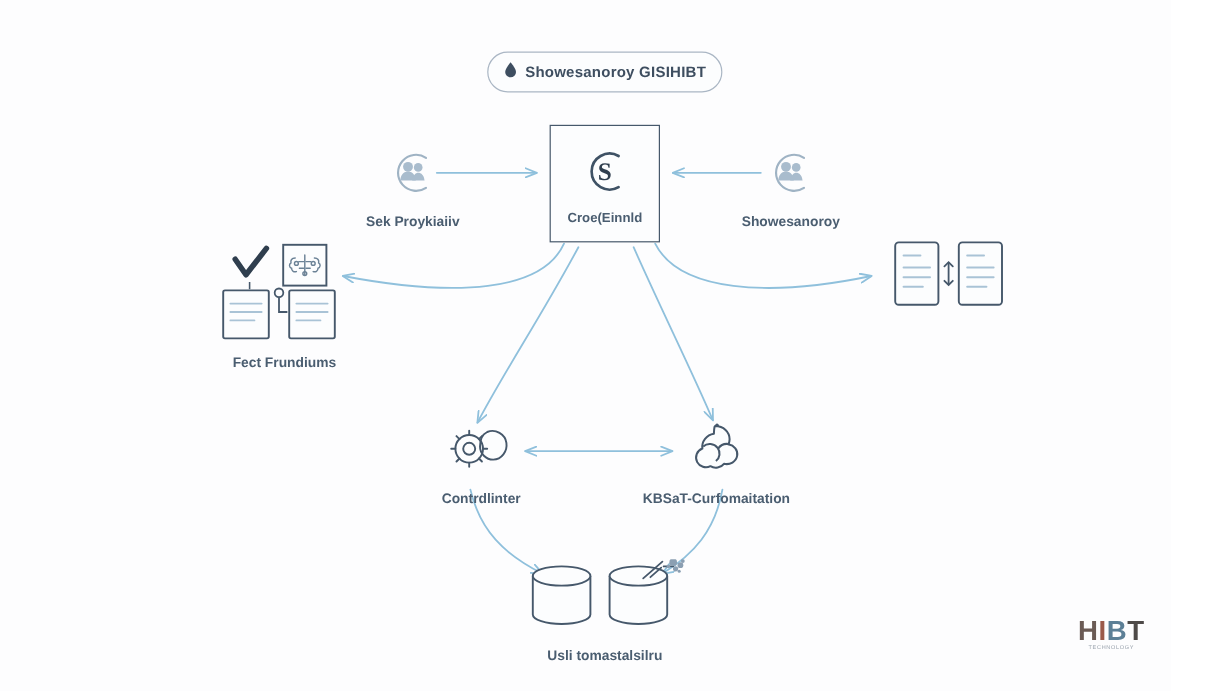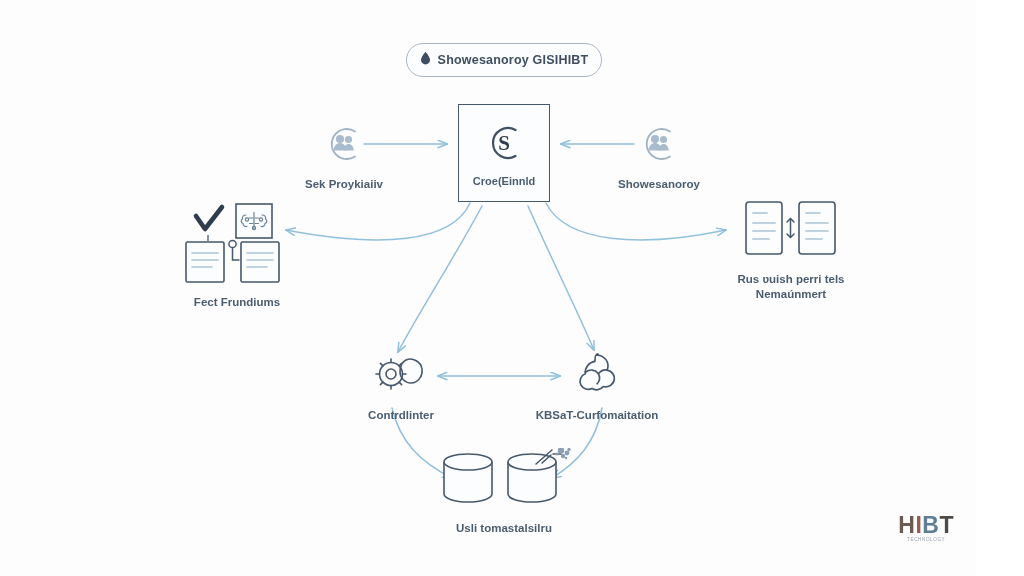--- a/index.html
+++ b/index.html
@@ -94,21 +94,21 @@
     align-items: flex-end;
     justify-content: center;
   }
   
   #node-actors      { left: 288px; top: 122px; width: 112px; }
   #node-consumers   { left: 600px; top: 122px; width: 118px; }
   #node-artifacts   { left: 172px; top: 202px; width: 130px; align-items: center; }
   #node-reports     { left: 716px; top: 199px; width: 150px; }
   #node-controller  { left: 340px; top: 351px; width: 122px; }
   #node-transform   { left: 512px; top: 351px; width: 170px; }
-  #node-storage     { left: 420px; top: 448px; width: 168px; }
+  #node-storage     { left: 420px; top: 466px; width: 168px; }
   
   .watermark {
     position: absolute;
     right: 22px;
     bottom: 33px;
     text-align: center;
     user-select: none;
   }
   .wm-main {
     font-size: 23px;
@@ -273,22 +273,20 @@
           </g>
 
           <g fill="none" stroke="#46586b" stroke-width="1.5" stroke-linecap="round">
             <path d="M54.5,20 v18"></path>
             <path d="M51,23 l3.5,-3.5 l3.5,3.5"></path>
             <path d="M51,35 l3.5,3.5 l3.5,-3.5"></path>
           </g>
         </svg>
       </span>
     </div>
-    <span class="node-label">Rus ʋuish perri tels
-Nemaúnmert</span>
   </div>
 
   <div class="node" id="node-controller">
     <div class="node-icons">
       <span>
         <svg width="62" height="46" viewBox="0 0 62 46">
 
           <path d="M36,9 c7,-3 15,2 16,9 c1,7 -4,14 -11,14 c-6,0 -11,-5 -11,-11
                    c0,-5 2,-10 6,-12 Z" fill="#fcfdfe" stroke="#46586b" stroke-width="1.6"></path>
 

